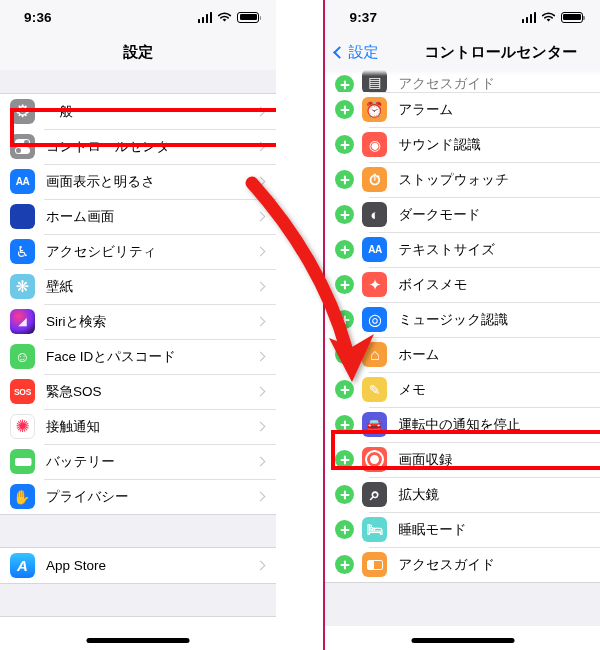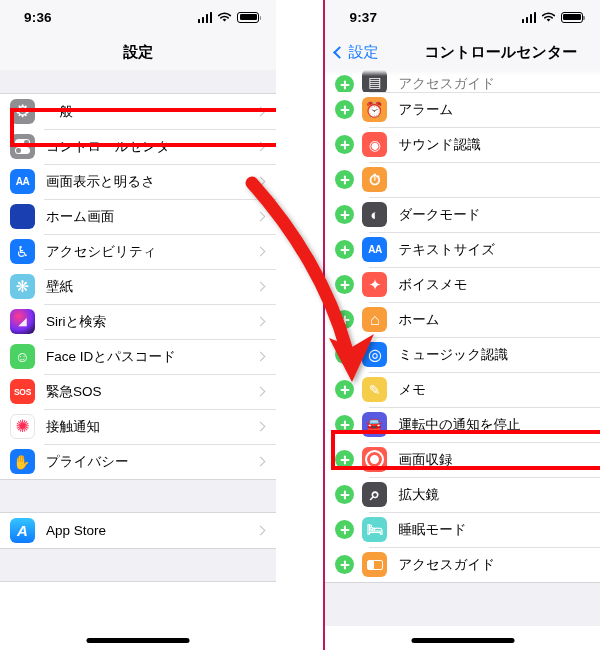--- a/index.html
+++ b/index.html
@@ -248,20 +248,25 @@
         <span class="label">緊急SOS</span>
         <span class="chev"></span>
       </div>
 
       <div class="row">
         <span class="ico expo"></span>
         <span class="label">接触通知</span>
         <span class="chev"></span>
       </div>
 
+      <div class="row">
+        <span class="ico batt-i"></span>
+        <span class="label">バッテリー</span>
+        <span class="chev"></span>
+      </div>
 
       <div class="row">
         <span class="ico priv"></span>
         <span class="label">プライバシー</span>
         <span class="chev"></span>
       </div>
 
       <div class="gap tall"></div>
 
       <div class="row noline">
@@ -327,20 +332,21 @@
 
       <div class="row">
         <span class="plus"></span>
         <span class="ico red i-sound"></span>
         <span class="label">サウンド認識</span>
       </div>
 
       <div class="row">
         <span class="plus"></span>
         <span class="ico orange i-watch"></span>
+        <span class="label">ストップウォッチ</span>
       </div>
 
       <div class="row">
         <span class="plus"></span>
         <span class="ico dark i-dark"></span>
         <span class="label">ダークモード</span>
       </div>
 
       <div class="row">
         <span class="plus"></span>
@@ -349,28 +355,28 @@
       </div>
 
       <div class="row">
         <span class="plus"></span>
         <span class="ico red i-voice"></span>
         <span class="label">ボイスメモ</span>
       </div>
 
       <div class="row">
         <span class="plus"></span>
+        <span class="ico blue i-music"></span>
+        <span class="label">ミュージック認識</span>
+      </div>
+
+      <div class="row">
+        <span class="plus"></span>
         <span class="ico orange i-home"></span>
         <span class="label">ホーム</span>
-      </div>
-
-      <div class="row">
-        <span class="plus"></span>
-        <span class="ico blue i-music"></span>
-        <span class="label">ミュージック認識</span>
       </div>
 
       <div class="row">
         <span class="plus"></span>
         <span class="ico yellow i-memo"></span>
         <span class="label">メモ</span>
       </div>
 
       <div class="row">
         <span class="plus"></span>

